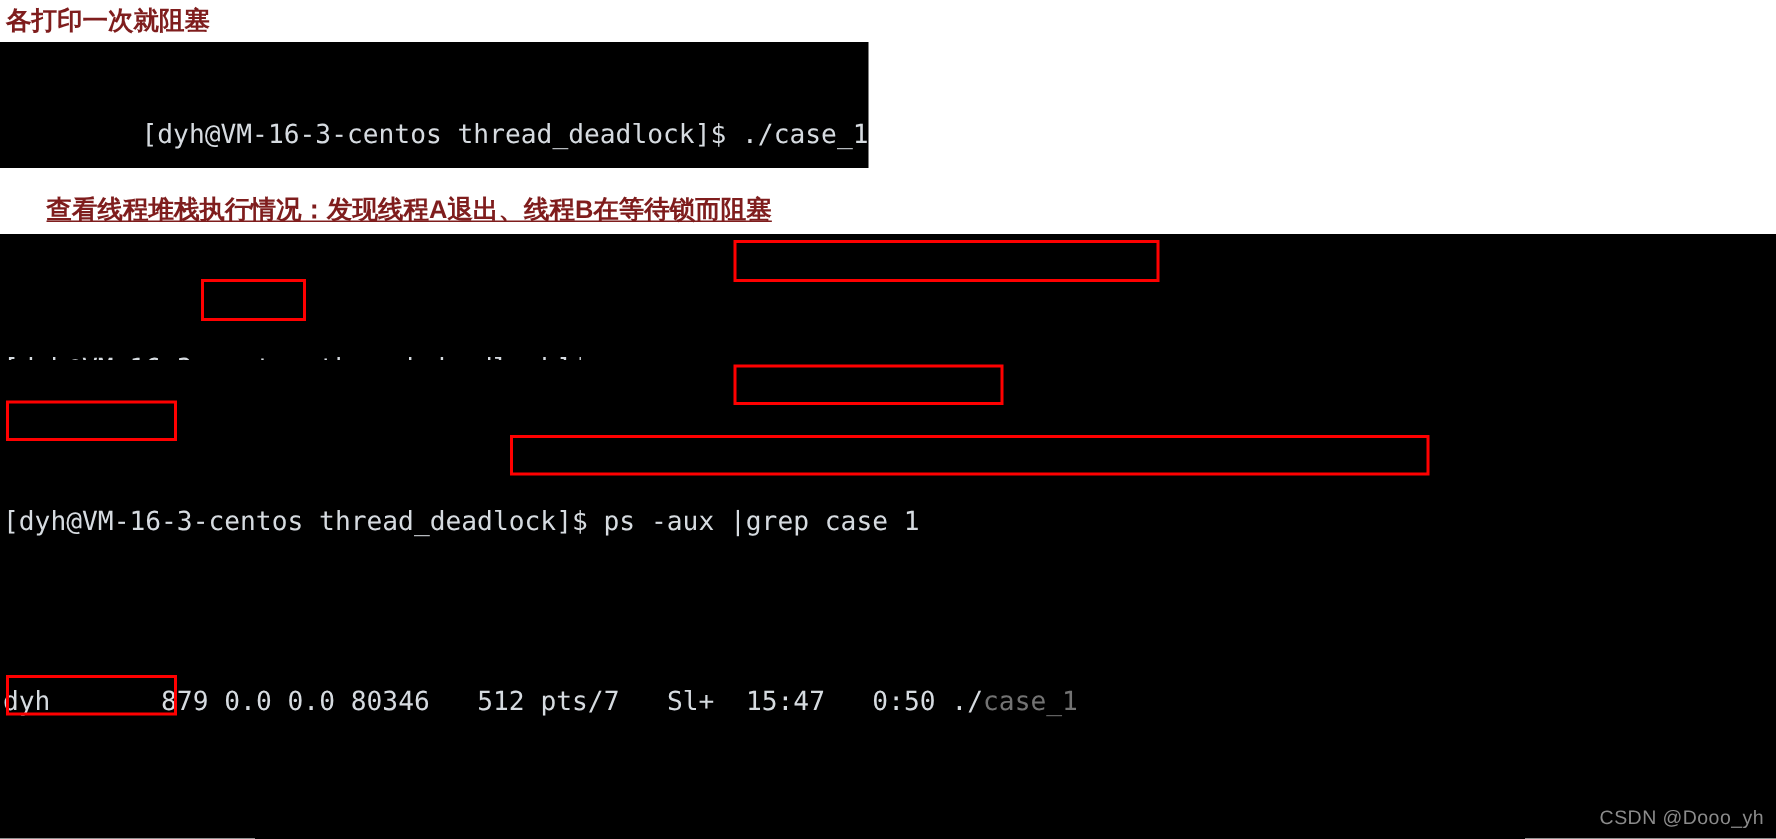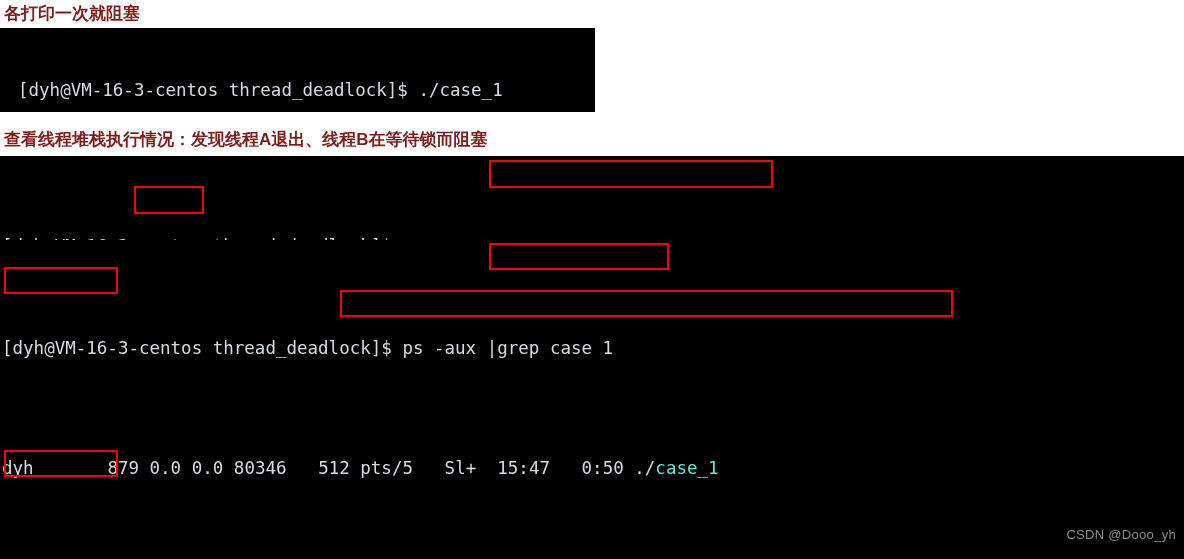--- a/index.html
+++ b/index.html
@@ -20,85 +20,87 @@
     position: absolute;
     color: #7f1d1d;
     font-family: "Liberation Sans", sans-serif;
     font-weight: bold;
     font-size: 17px;
     letter-spacing: 0px;
     white-space: nowrap;
     line-height: 20px;
   }
   .annot-head.underlined {
+    text-decoration: underline;
     text-underline-offset: 2px;
+    margin-left: 27px;
   }
 
   
   .term {
     position: absolute;
     background: #000000;
     color: #d8dee9;
     font-family: "DejaVu Sans Mono", "Liberation Mono", monospace;
     font-size: 17.5px;
     line-height: 24px;
     white-space: pre;
     overflow: hidden;
   }
   .term .line {
     white-space: pre;
     height: 24px;
     position: relative;
   }
   .c-white  { color: #d6dbe0; }
-  .c-red    { color: #5eead4; }
+  .c-red    { color: #737373; }
 
   
   .rbox {
     position: absolute;
     border: 2px solid #ff0000;
     box-sizing: border-box;
     pointer-events: none;
   }
 
   
   .watermark {
     position: absolute;
     right: 8px;
-    bottom: 17px;
+    bottom: 7px;
     color: #8b8b8b;
     font-size: 13px;
     font-family: "Liberation Sans", sans-serif;
     letter-spacing: 0.3px;
   }
 </style>
 </head>
 <body>
 
 <div class="annot-head" style="left:4px; top:4px;">各打印一次就阻塞</div>
 
-<div class="term" id="term1" style="left:0px; top:28px; width:577px; height:82px; padding:2px 0 0 18px;">
+<div class="term" id="term1" style="left:0px; top:28px; width:577px; height:82px; padding:2px 0 0 2px;text-align:right;">
   <div class="line"><span class="c-white">[dyh@VM-16-3-centos thread_deadlock]$ </span><span class="c-white">./case_1</span></div>
   
   
   
 </div>
 
 <div class="annot-head underlined" style="left:4px; top:130px;">查看线程堆栈执行情况：发现线程A退出、线程B在等待锁而阻塞</div>
 
 <div class="term" id="term2" style="left:0px; top:156px; width:1184px; height:403px; padding:0 0 0 2px;">
 
   
   <div class="line" style="height:6px; overflow:hidden; margin-top:-18px;"><span class="c-white">[dyh@VM-16-3-centos thread_deadlock]$ </span></div>
 
   
   <div class="line"><span class="c-white">[dyh@VM-16-3-centos thread_deadlock]$ </span><span class="c-white">ps -aux |grep case 1</span></div>
 
   
-  <div class="line"><span class="c-white"><span>dyh</span>       <span>879</span> <span>0.0</span> <span>0.0</span> <span>80346</span>   <span>512</span> <span>pts/5</span>   <span>Sl+</span>  <span>15:47</span>   <span>0:50</span> <span>./</span></span><span class="c-red">case_1</span></div>
+  <div class="line"><span class="c-white"><span>dyh</span>       <span>879</span> <span>0.0</span> <span>0.0</span> <span>80346</span>   <span>512</span> <span>pts/7</span>   <span>Sl+</span>  <span>15:47</span>   <span>0:50</span> <span>./</span></span><span class="c-red">case_1</span></div>
 
   
   
 
   
   
 
   
   
 

